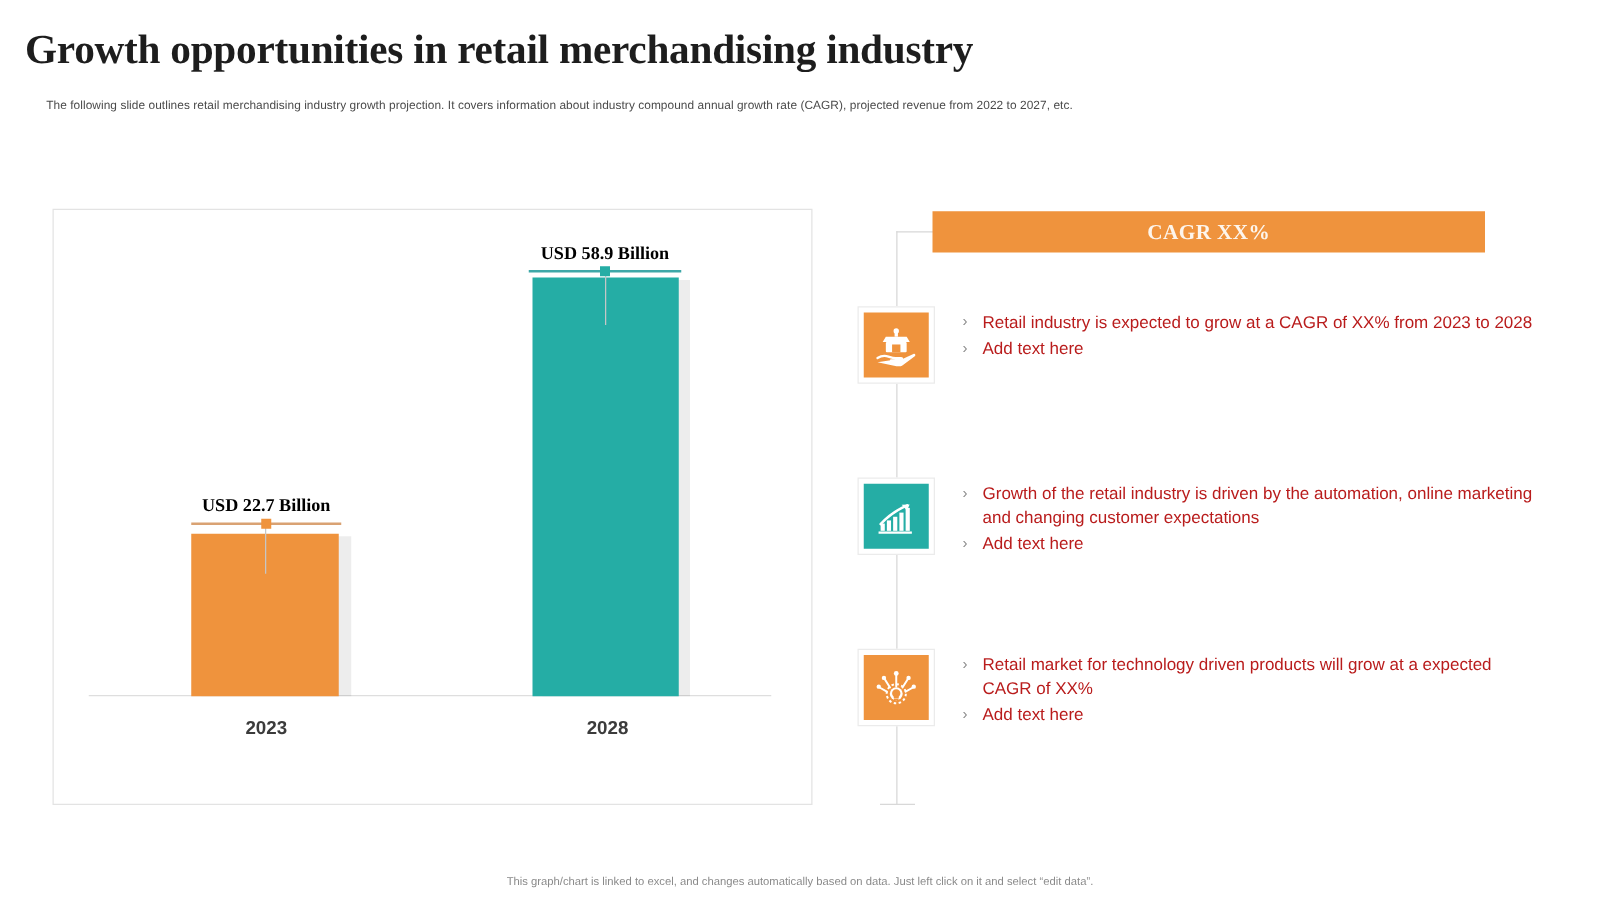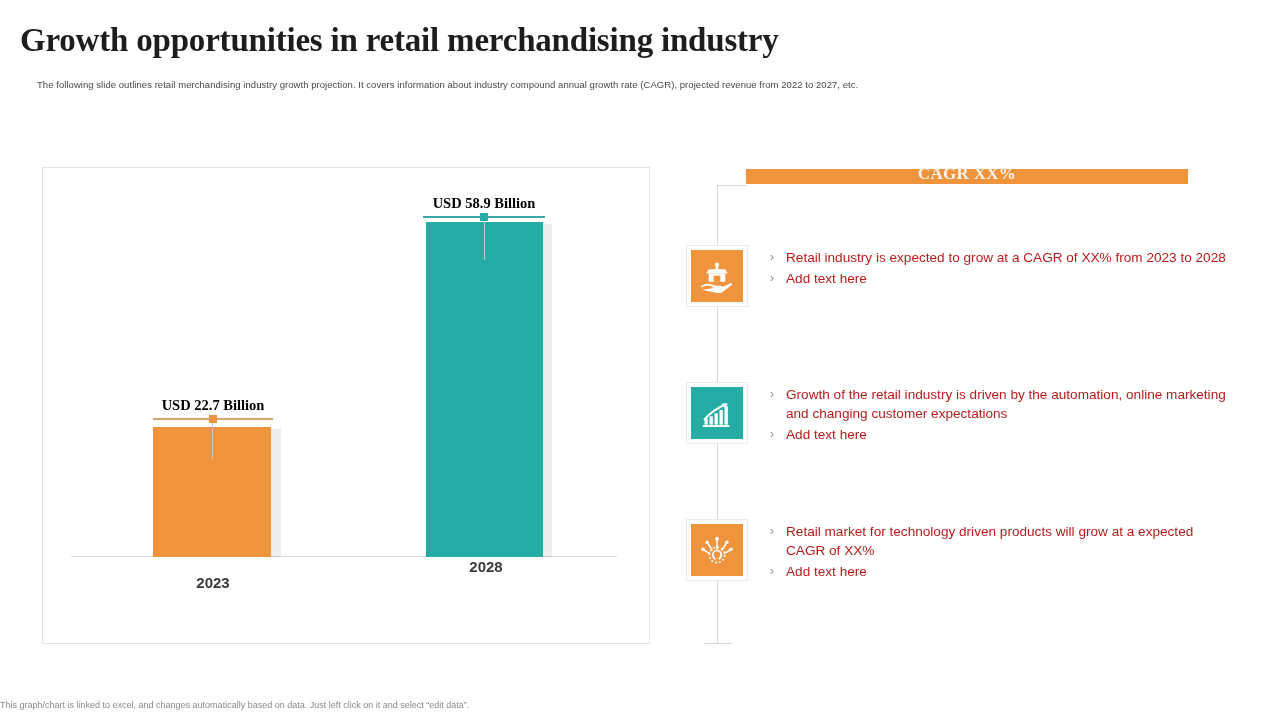--- a/index.html
+++ b/index.html
@@ -128,23 +128,23 @@
     width: 1px;
     background: #c6c6c6;
   }
 
   
   .cagr-banner {
     position: absolute;
     left: 746px;
     top: 169px;
     width: 442px;
-    height: 15px;
+    height: 33px;
     display: flex;
-    align-items: flex-end;
+    align-items: center;
     justify-content: center;
   }
   .cagr-banner-text {
     font-family: "Liberation Serif", serif;
     font-size: 17px;
     font-weight: 700;
     color: #fdf5ec;
     letter-spacing: 0.3px;
   }
 
@@ -221,21 +221,21 @@
     line-height: 19px;
     color: #b91c1c;
   }
 
   
   .footer-note {
     position: absolute;
     left: 0;
     right: 0;
     top: 700px;
-    text-align: left;
+    text-align: center;
     font-size: 9px;
     color: #8a8a8a;
   }
 </style>
 </head>
 <body>
 
 <div class="slide-title">Growth opportunities in retail merchandising industry</div>
 <div class="slide-subtitle">The following slide outlines retail merchandising industry growth projection. It covers information about industry compound annual growth rate (CAGR), projected revenue from 2022 to 2027, etc.</div>
 
@@ -248,21 +248,21 @@
       <div class="bar-shadow" style="left:8px; width:120px; height:128px;"></div>
       <div class="bar" style="left:0px; width:118px; height:130px; background:#ef933d;"></div>
     </div>
 
     <div class="bar-group" style="left:383px; width:120px; height:322px;">
       <div class="bar-shadow" style="left:8px; width:118px; height:333px;"></div>
       <div class="bar" style="left:0px; width:117px; height:335px; background:#25ada5;"></div>
     </div>
 
     <div class="cat-label" style="left:110px; width:120px; bottom:52px;">2023</div>
-    <div class="cat-label" style="left:383px; width:120px; bottom:68px;">2028</div>
+    <div class="cat-label" style="left:383px; width:120px; bottom:52px;">2028</div>
 
     <div class="leader" style="left:169px; top:253px; height:38px;"></div>
     <div class="callout" style="left:110px; width:120px; top:228px;">
       <div class="callout-text">USD 22.7 Billion</div>
       <div class="callout-rule">
         <div class="rule-line" style="background:#d9a273;"></div>
         <div class="rule-marker" style="background:#ef933d;"></div>
       </div>
     </div>
 

